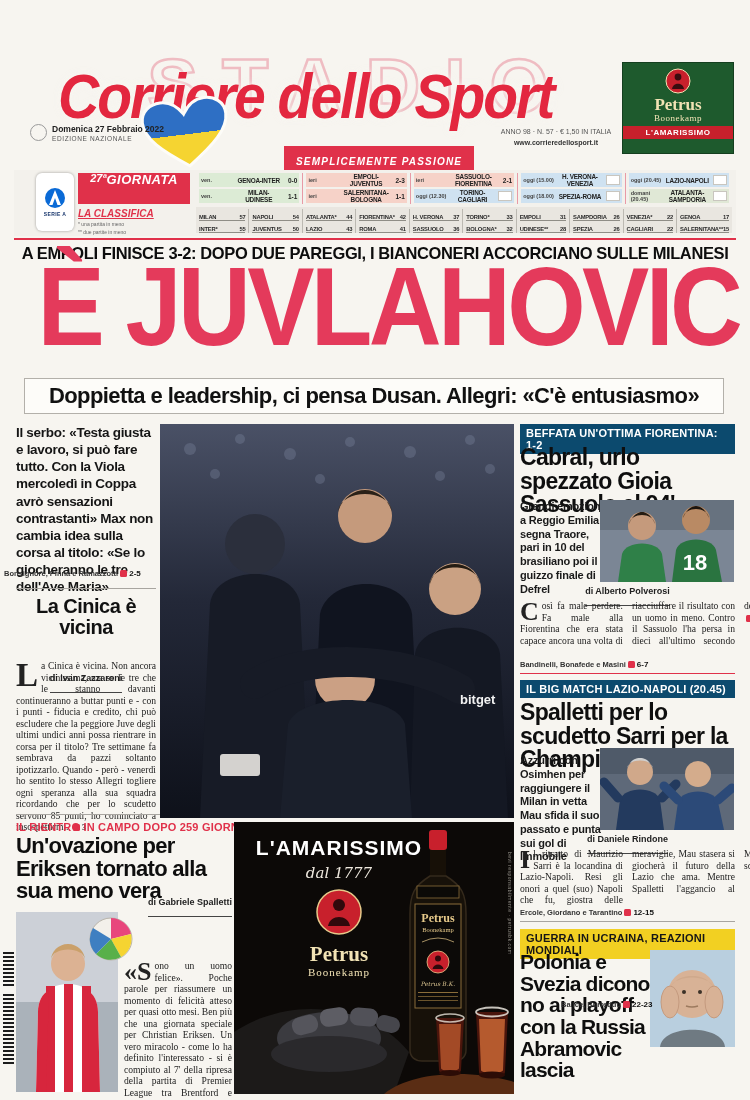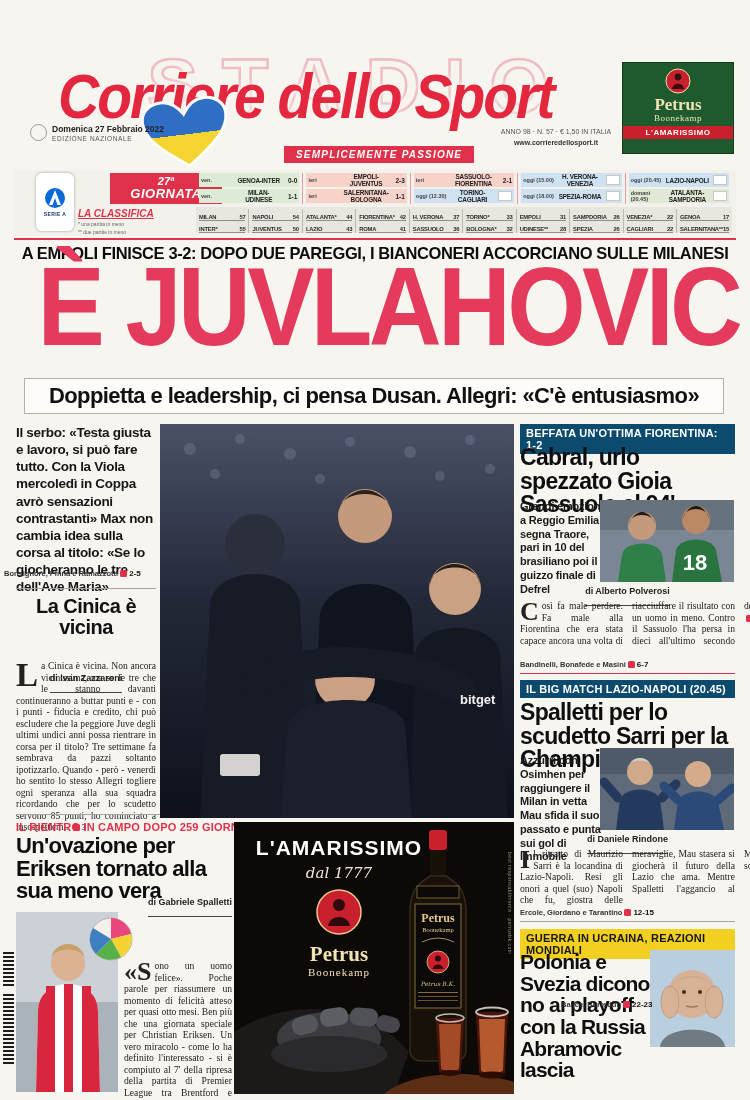--- a/index.html
+++ b/index.html
@@ -15,36 +15,36 @@
          letter-spacing:24px;color:transparent;-webkit-text-stroke:2.5px #efbcc2;line-height:1;}
   .logo{position:absolute;left:58px;top:64px;width:600px;margin:0;font-size:57px;font-style:italic;font-weight:800;
         color:#e3273f;letter-spacing:-2px;line-height:1;white-space:nowrap;
         text-shadow:0 0 5px rgba(247,245,240,.95),0 0 9px rgba(247,245,240,.9);transform:scaleY(1.12);transform-origin:left top;}
   .heart{position:absolute;left:140px;top:98px;transform:rotate(-7deg);}
   .dateblock{position:absolute;left:30px;top:124px;display:flex;gap:5px;align-items:flex-start;}
   .circle-icon{width:15px;height:15px;border:1.5px solid #9a9a9a;border-radius:50%;}
   .date{font-size:8.5px;font-weight:bold;color:#222;}
   .edition{font-size:6.5px;color:#555;letter-spacing:.6px;margin-top:1px;}
   .tagline{position:absolute;left:284px;top:146px;background:#e0314a;color:#fff;font-size:10px;font-weight:800;
-           font-style:italic;padding:3px 12px;letter-spacing:1.2px;}
+           font-style:italic;padding:10px 12px;letter-spacing:1.2px;}
   .issue-info{position:absolute;left:468px;top:127px;width:176px;text-align:center;font-size:7px;color:#555;line-height:1.5;}
   .issue-info .site{font-weight:bold;color:#333;}
   .petrus-box{position:absolute;left:622px;top:62px;width:112px;height:92px;background:#1e5a2d;border:1px solid #143f1f;
               display:flex;flex-direction:column;align-items:center;padding-top:5px;box-sizing:border-box;}
   .petrus-brand{font-family:"Liberation Serif","DejaVu Serif",serif;font-weight:bold;color:#f2e3b5;font-size:17px;line-height:1;margin-top:2px;}
   .petrus-sub{font-family:"Liberation Serif","DejaVu Serif",serif;color:#f2e3b5;font-size:9px;letter-spacing:.5px;}
   .petrus-strip{margin-top:3px;width:100%;background:#c8202c;color:#fff;text-align:center;font-size:8px;font-weight:800;
                 padding:2px 0;letter-spacing:.5px;}
   
   .scoreboard{position:absolute;top:170px;left:14px;width:722px;height:66px;background:#f3f1ec;}
   .seriea-card{position:absolute;left:22px;top:3px;width:38px;height:58px;background:#fff;border-radius:6px;
                box-shadow:0 0 3px rgba(0,0,0,.35);display:flex;flex-direction:column;align-items:center;justify-content:center;gap:2px;}
   .seriea-text{font-size:5px;font-weight:800;color:#16346b;letter-spacing:.4px;}
   .giornata{position:absolute;left:64px;top:3px;width:112px;height:31px;background:#e0314a;color:#fff;text-align:center;
-            font-style:italic;display:flex;flex-direction:column;justify-content:center;line-height:1.05;margin-left:32px;}
+            font-style:italic;display:flex;flex-direction:row;justify-content:center;line-height:1.05;}
   .giornata .num{font-size:11px;font-weight:800;}
   .giornata .lab{font-size:13px;font-weight:800;letter-spacing:.5px;}
   .classifica{position:absolute;left:64px;top:38px;color:#e0314a;font-weight:800;font-style:italic;font-size:10px;text-decoration:underline;}
   .legend{position:absolute;left:64px;top:51px;font-size:5px;color:#666;line-height:1.5;}
   .fixtures{position:absolute;left:182px;top:3px;right:4px;height:31px;display:flex;gap:0;}
   .fixcol{flex:1;display:flex;flex-direction:column;gap:2px;padding:0 3px;}
   .fixcol + .fixcol{border-left:1px solid #e89aa6;}
   .fcell{display:flex;align-items:center;height:14px;padding:0 2px;}
   .fcell .day{width:34px;font-size:5.5px;font-weight:bold;color:#444;}
   .fcell .match{flex:1;text-align:center;font-size:6.4px;font-weight:800;letter-spacing:-.2px;color:#222;}

